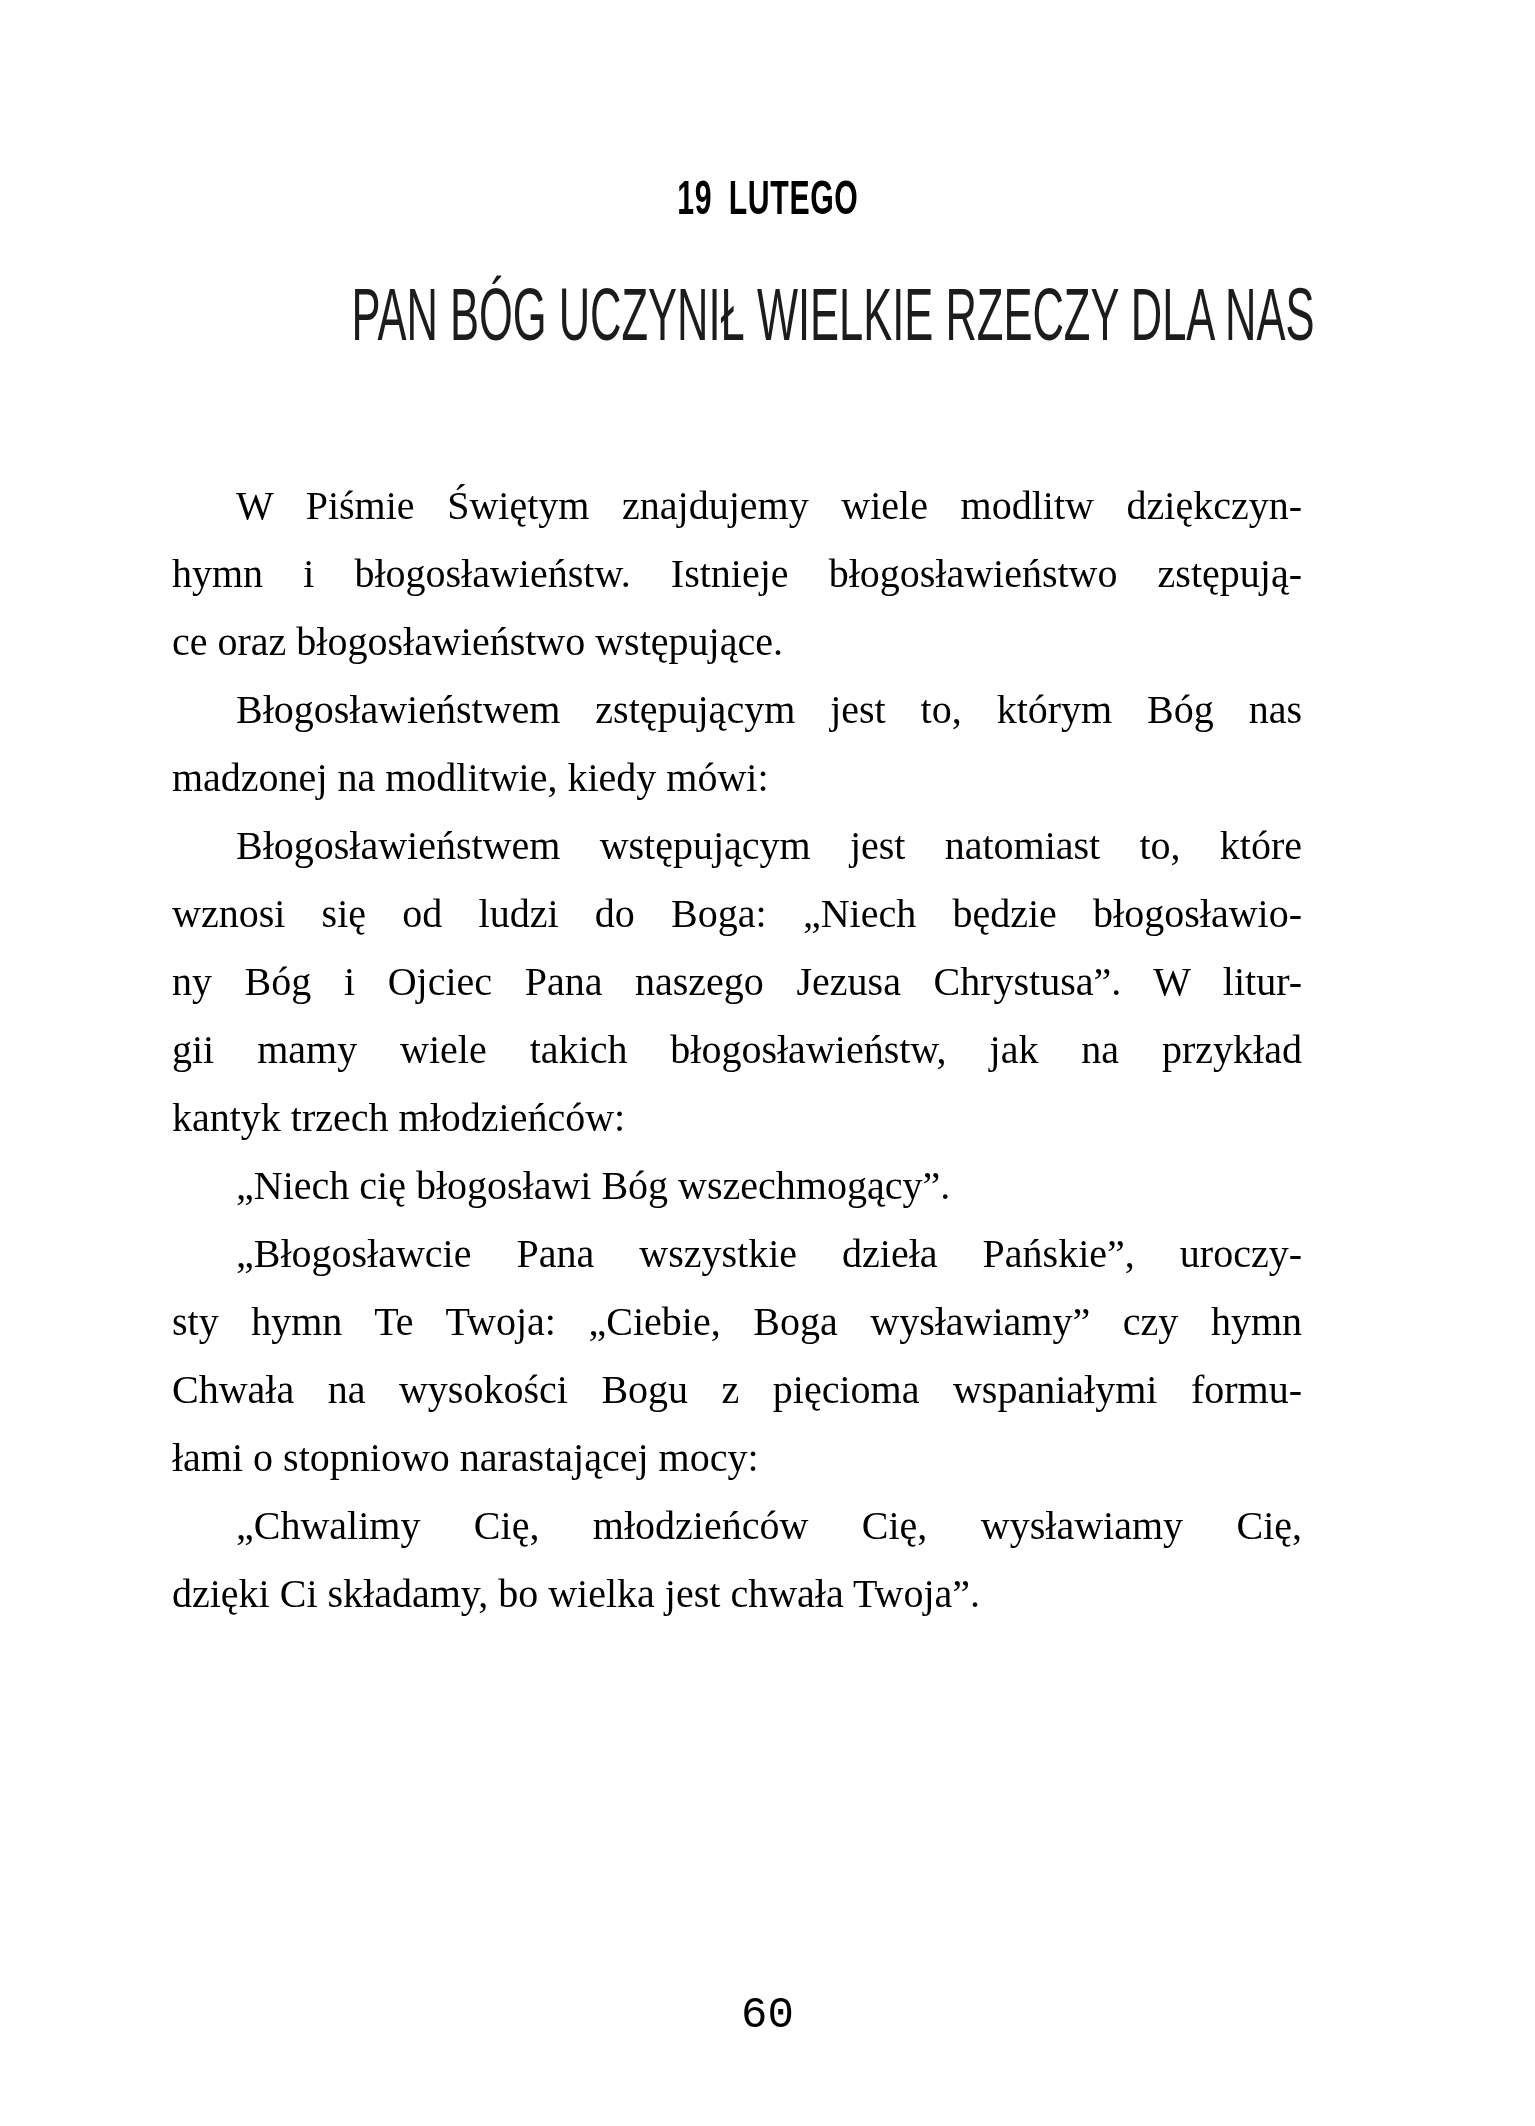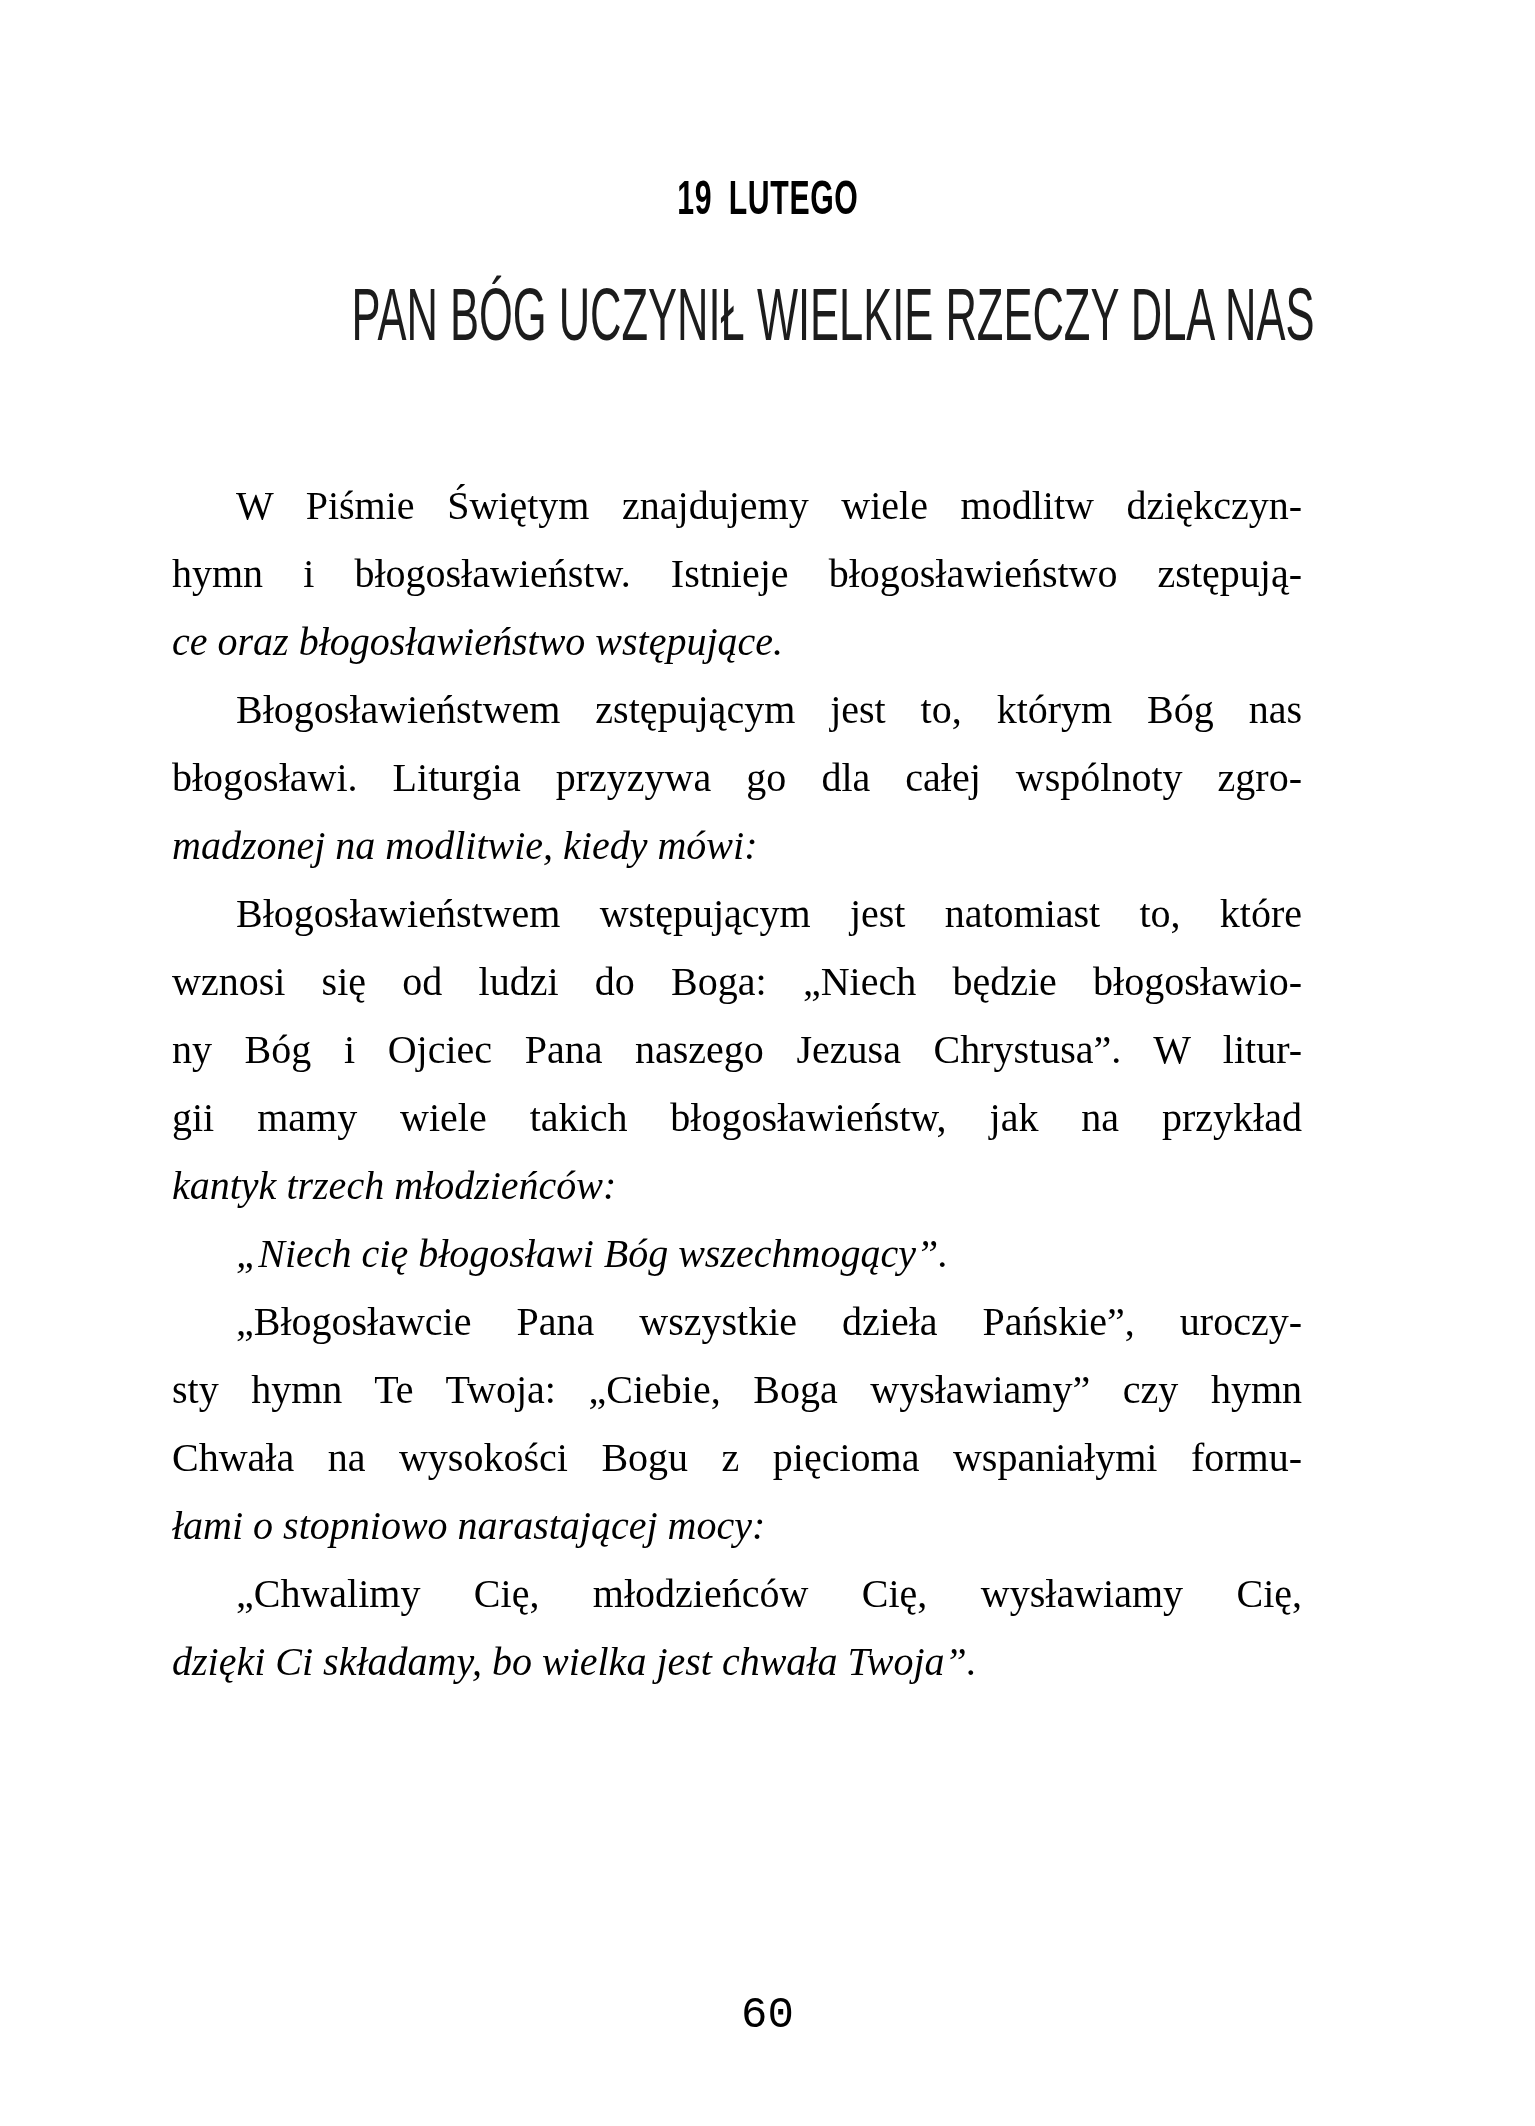--- a/index.html
+++ b/index.html
@@ -76,21 +76,20 @@
   }
   .line {
     text-align: justify;
     text-align-last: justify;
   }
   .line.first {
     text-indent: 64px;
   }
   .line.plast {
     text-align-last: left;
-    font-style: italic;
   }
 
   
   .page-number {
     position: absolute;
     top: 1993px;
     left: 0;
     width: 100%;
     text-align: center;
     font-family: Liberation Mono, monospace;
@@ -114,21 +113,20 @@
   <div class="body-text">
 
     <div class="paragraph">
       <div class="line first">W Piśmie Świętym znajdujemy wiele modlitw dziękczyn-</div>
       <div class="line">hymn i błogosławieństw. Istnieje błogosławieństwo zstępują-</div>
       <div class="line plast">ce oraz błogosławieństwo wstępujące.</div>
     </div>
 
     <div class="paragraph">
       <div class="line first">Błogosławieństwem zstępującym jest to, którym Bóg nas</div>
-      <div class="line">błogosławi. Liturgia przyzywa go dla całej wspólnoty zgro-</div>
       <div class="line plast">madzonej na modlitwie, kiedy mówi:</div>
     </div>
 
     <div class="paragraph">
       <div class="line first">Błogosławieństwem wstępującym jest natomiast to, które</div>
       <div class="line">wznosi się od ludzi do Boga: „Niech będzie błogosławio-</div>
       <div class="line">ny Bóg i Ojciec Pana naszego Jezusa Chrystusa”. W litur-</div>
       <div class="line">gii mamy wiele takich błogosławieństw, jak na przykład</div>
       <div class="line plast">kantyk trzech młodzieńców:</div>
     </div>

